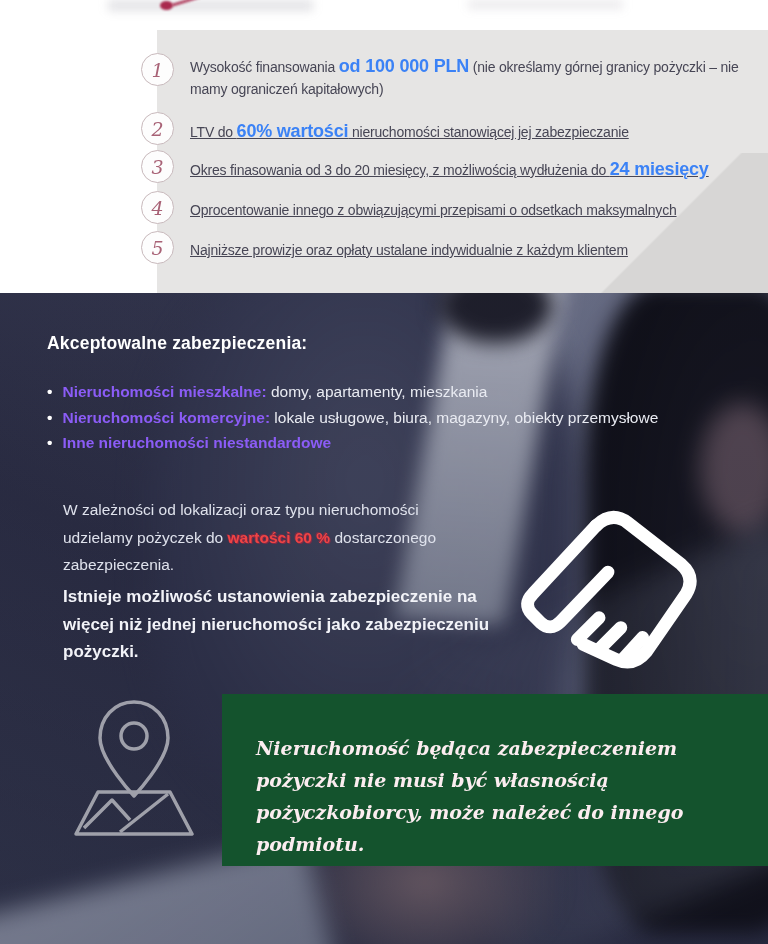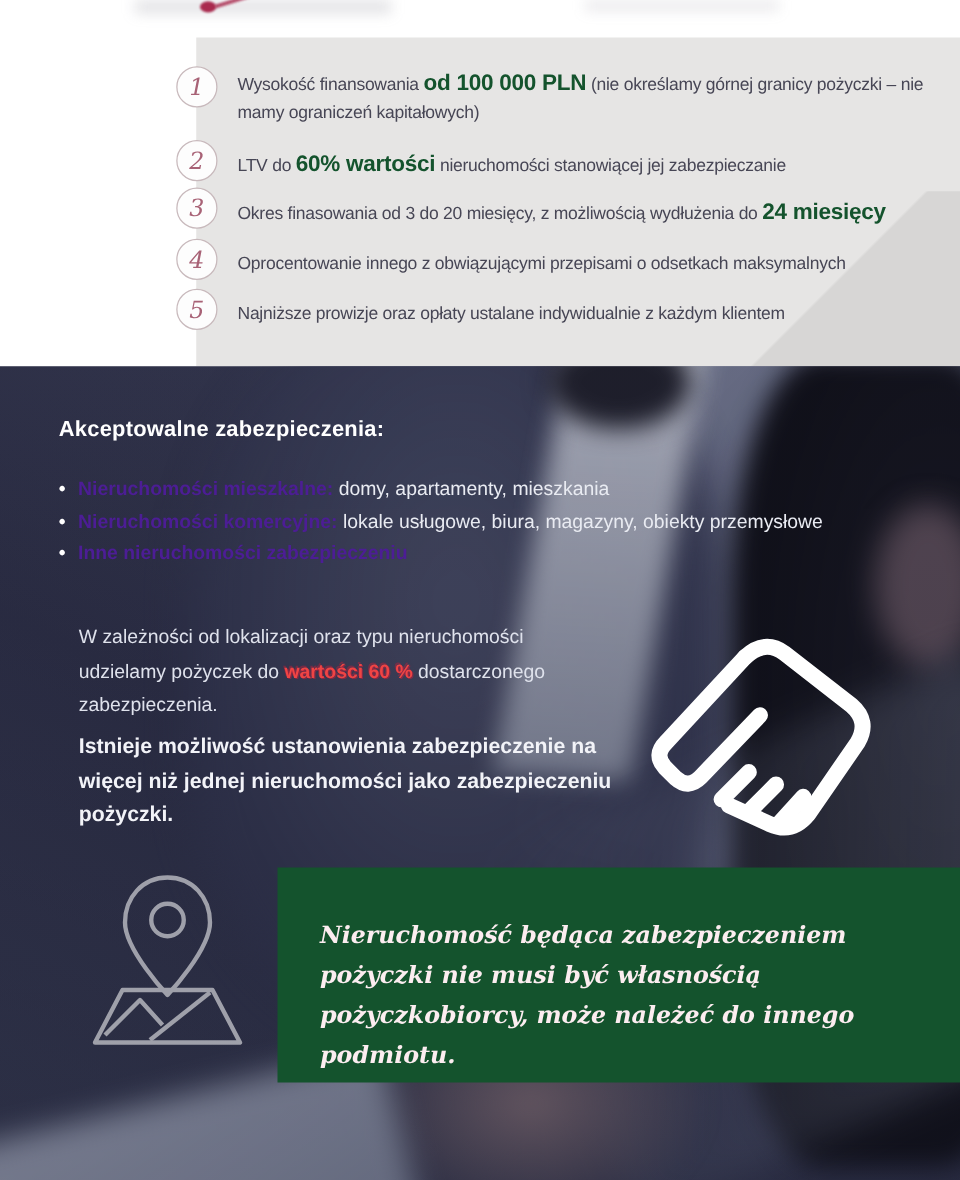--- a/index.html
+++ b/index.html
@@ -24,22 +24,22 @@
   .panel::after { content:""; position:absolute; right:0; bottom:0; width:190px; height:140px;
     background:linear-gradient(135deg, rgba(0,0,0,0) 49%, rgba(0,0,0,0.065) 50%); }
 
   .feature-row { position:absolute; left:141px; display:flex; gap:16px; width:612px; z-index:2; }
   .num-circle { width:33px; height:33px; border-radius:50%; flex:none;
     background:#fdfdfd; border:1px solid #c8b9bc; box-sizing:border-box;
     color:#a86276; font-family:"DejaVu Serif", serif; font-style:italic; font-size:19px;
     display:flex; align-items:center; justify-content:center; }
   .feature-text { color:#474655; font-size:14px; letter-spacing:-0.2px; line-height:22px;
     width:565px; padding-top:2px; }
-  .feature-row.single .feature-text { padding-top:8px; }
-  .feature-hl { color:#14532d; font-weight:bold; font-size:18px; letter-spacing:-0.2px; }
+  .feature-row.single .feature-text { padding-top:8px;text-decoration:underline; }
+  .feature-hl { color:#3b82f6; font-weight:bold; font-size:18px; letter-spacing:-0.2px; }
 
   
   .photo { position:absolute; left:0; top:293px; width:768px; height:651px; overflow:hidden;
     background:linear-gradient(205deg,#3d4059 0%, #2e3048 55%, #363a52 100%); }
   .ph { position:absolute; }
   .window  { left:470px; top:-50px; width:340px; height:480px;
     background:linear-gradient(120deg,#9298b0,#5d6380); transform:rotate(14deg);
     filter:blur(18px); opacity:.75; }
   .jacket  { left:150px; top:-40px; width:430px; height:570px; border-radius:40%;
     background:radial-gradient(ellipse at 50% 40%, #4a4e68 0%, #333650 70%);
@@ -65,21 +65,21 @@
     filter:blur(12px); opacity:.9; }
   .vignette { left:0; top:0; right:0; bottom:0;
     background:linear-gradient(rgba(18,20,36,.15), rgba(18,20,36,.28)); }
 
   
   .collateral-heading { position:absolute; left:47px; top:333px; z-index:5;
     color:#ffffff; font-size:17.5px; font-weight:bold; letter-spacing:.2px; }
   .bullets { position:absolute; left:47px; top:379px; z-index:5; }
   .bullet { display:flex; gap:10px; color:#e9ebf2; font-size:15.5px; line-height:25.5px; }
   .bullet .dot { color:#ffffff; font-weight:bold; }
-  .bullet b { color:#4c1d95; }
+  .bullet b { color:#8b5cf6; }
   .para1 { position:absolute; left:63px; top:496px; width:385px; z-index:5;
     color:#dfe2ec; font-size:15.5px; line-height:27.5px; }
   .para1 .hl { color:#ef4444; font-weight:bold;
     text-shadow:1px 1px 0 rgba(190,30,60,.55), -1px -1px 0 rgba(190,30,60,.45); }
   .para2 { position:absolute; left:63px; top:583px; width:450px; z-index:5;
     color:#f2f3f8; font-size:17px; font-weight:bold; line-height:27.5px; }
 
   
   .hand-icon { position:absolute; left:500px; top:498px; width:208px; height:188px; z-index:6; }
   .pin-icon  { position:absolute; left:64px; top:694px; width:140px; height:152px; z-index:5; opacity:.55; }
@@ -148,21 +148,21 @@
     <div class="bullet">
       <span class="dot">•</span>
       <span><b>Nieruchomości mieszkalne:</b><span> domy, apartamenty, mieszkania</span></span>
     </div>
     <div class="bullet">
       <span class="dot">•</span>
       <span><b>Nieruchomości komercyjne:</b><span> lokale usługowe, biura, magazyny, obiekty przemysłowe</span></span>
     </div>
     <div class="bullet">
       <span class="dot">•</span>
-      <span><b>Inne nieruchomości zabezpieczeniu</b><span></span></span>
+      <span><b>Inne nieruchomości niestandardowe</b><span></span></span>
     </div>
   </div>
 
   <div class="para1"><span>W zależności od lokalizacji oraz typu nieruchomości udzielamy pożyczek do </span><span class="hl">wartości 60 %</span><span> dostarczonego zabezpieczenia.</span></div>
 
   <div class="para2">Istnieje możliwość ustanowienia zabezpieczenie na więcej niż jednej nieruchomości jako zabezpieczeniu pożyczki.</div>
 
   <svg class="hand-icon" viewBox="0 0 210 190">
     <g stroke="#ffffff" stroke-width="13" fill="none" stroke-linecap="round" stroke-linejoin="round">
       <path d="M97,28 Q113,13 129,25 L183,67 Q198,80 188,97 L148,155 Q135,171 117,163 L84,148"></path>

